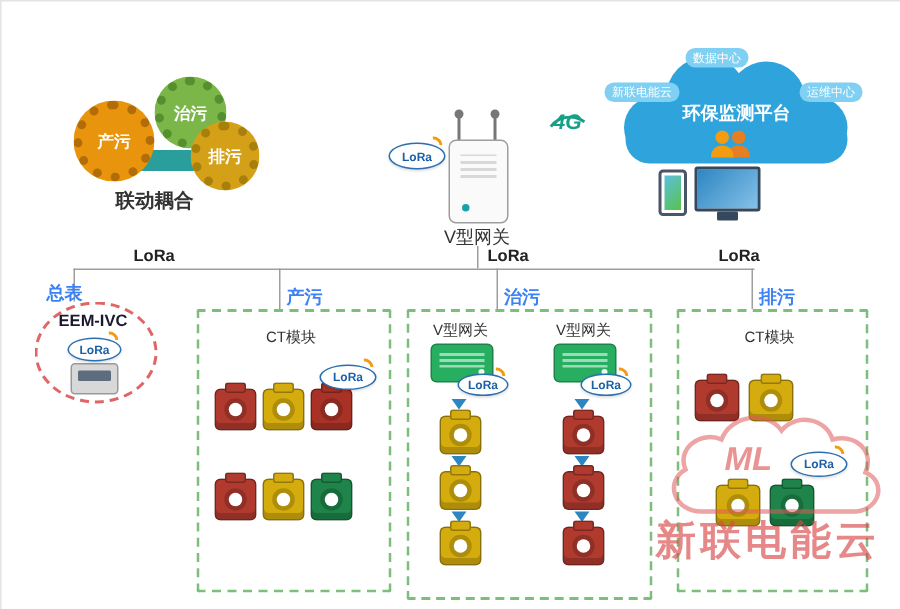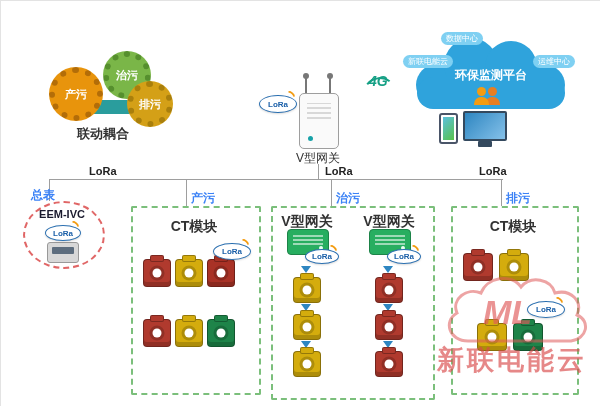--- a/index.html
+++ b/index.html
@@ -23,21 +23,21 @@
   .gw-device::after{content:"";position:absolute;left:8px;bottom:7px;width:5px;height:5px;border-radius:50%;background:#17a2a8;}
   .antenna{position:absolute;width:2px;background:#777;}
   .antenna::before{content:"";position:absolute;top:-4px;left:-2px;width:6px;height:6px;border-radius:50%;background:#777;}
   
   .hline{position:absolute;height:1px;background:#9e9e9e;}
   .vline{position:absolute;width:1px;background:#9e9e9e;}
   .lora-label{position:absolute;font-size:11px;font-weight:bold;color:#222;}
   .section-title{position:absolute;font-size:12px;font-weight:bold;color:#3b82f6;}
   
   .dash-box{position:absolute;border:2px dashed #7bbf7b;border-radius:2px;}
-  .box-label{position:absolute;text-align:center;font-size:14px;font-weight:bold;color:#333;}
+  .box-label{position:absolute;text-align:center;font-size:10px;font-weight:normal;color:#333;}
   
   .ct{position:absolute;border-radius:4px;border:1px solid rgba(0,0,0,.35);box-shadow:inset 0 -4px 0 rgba(0,0,0,.18);z-index:3;}
   .ct::before{content:"";position:absolute;left:50%;top:50%;transform:translate(-50%,-50%);
         width:9px;height:9px;background:#fff;border-radius:50%;box-shadow:0 0 0 3px rgba(0,0,0,.18);}
   .ct::after{content:"";position:absolute;top:-5px;left:50%;transform:translateX(-50%);
         width:12px;height:5px;background:inherit;border:1px solid rgba(0,0,0,.3);border-radius:2px;}
   
   .vgw{position:absolute;background:#27ae60;border:1px solid #1d8348;border-radius:4px;z-index:4;}
   .vgw::before{content:"";position:absolute;left:5px;right:5px;top:5px;height:10px;
         background:repeating-linear-gradient(0deg,rgba(255,255,255,.55) 0 2px,transparent 2px 4px);}
@@ -54,21 +54,21 @@
   .users-icon::after{content:"";position:absolute;top:10px;left:-3px;width:15px;height:8px;background:#f39c12;
         border-radius:7px 7px 0 0;box-shadow:11px 0 0 #e67e22;}
   .phone{position:absolute;width:15px;height:27px;border:2px solid #4a5568;border-radius:3px;background:#fff;z-index:6;}
   .phone::before{content:"";position:absolute;inset:2px;background:linear-gradient(135deg,#5bc0de,#58c24a);}
   .monitor{position:absolute;width:40px;height:26px;background:linear-gradient(135deg,#2e86c1,#85c1e9);border:2px solid #34495e;border-radius:2px;z-index:6;}
   .monitor::after{content:"";position:absolute;left:50%;transform:translateX(-50%);bottom:-8px;width:14px;height:6px;background:#34495e;border-radius:1px;}
   .signal-4g{position:absolute;color:#16a085;font-weight:bold;font-style:italic;font-size:14px;z-index:5;}
   .signal-arc{position:absolute;border:2px solid #16a085;border-radius:50%;border-color:#16a085 transparent transparent transparent;}
   
   .wm{z-index:20;pointer-events:none;}
-  .wm-logo{position:absolute;font-size:34px;font-weight:bold;font-style:italic;color:#e05a5a;opacity:.65;z-index:20;pointer-events:none;}
+  .wm-logo{position:absolute;font-size:22px;font-weight:bold;font-style:italic;color:#e05a5a;opacity:.65;z-index:20;pointer-events:none;}
   .wm-text{position:absolute;font-size:27px;font-weight:bold;color:#d94a4a;opacity:.65;letter-spacing:3px;z-index:20;pointer-events:none;}
 </style>
 </head>
 <body>
 
 <div class="canvas">
 
   <div class="gear-bar" style="left:58px;top:99px;width:110px;height:14px;z-index:1;"></div>
   <div class="gear" style="left:48px;top:66px;width:42px;height:42px;border:6px dotted #b36d08;background:#e8940c;z-index:2;">
     <span>产污</span>
@@ -92,21 +92,21 @@
   <svg class="abs" style="left:398px;top:26px;z-index:4;" width="180" height="92" viewBox="0 0 180 92">
     <g fill="#2fa3dc">
       <circle cx="38" cy="58" r="21"></circle>
       <circle cx="72" cy="38" r="27"></circle>
       <circle cx="112" cy="40" r="26"></circle>
       <circle cx="146" cy="58" r="20"></circle>
       <rect x="18" y="50" width="148" height="32" rx="16"></rect>
     </g>
   </svg>
   <div class="cloud-title" style="left:430px;top:66px;width:120px;">环保监测平台</div>
-  <div class="satellite" style="left:440px;top:31px;">数据中心</div>
+  <div class="satellite" style="left:456px;top:31px;">数据中心</div>
   <div class="satellite" style="left:402px;top:54px;">新联电能云</div>
   <div class="satellite" style="left:532px;top:54px;">运维中心</div>
   <div class="users-icon" style="left:476px;top:86px;"></div>
   <div class="phone" style="left:438px;top:112px;"></div>
   <div class="monitor" style="left:462px;top:110px;"></div>
 
   <div class="vline" style="left:317px;top:163px;height:15px;"></div>
   <div class="hline" style="left:48px;top:178px;width:454px;"></div>
   <div class="vline" style="left:48px;top:178px;height:22px;"></div>
   <div class="vline" style="left:185px;top:178px;height:27px;"></div>

